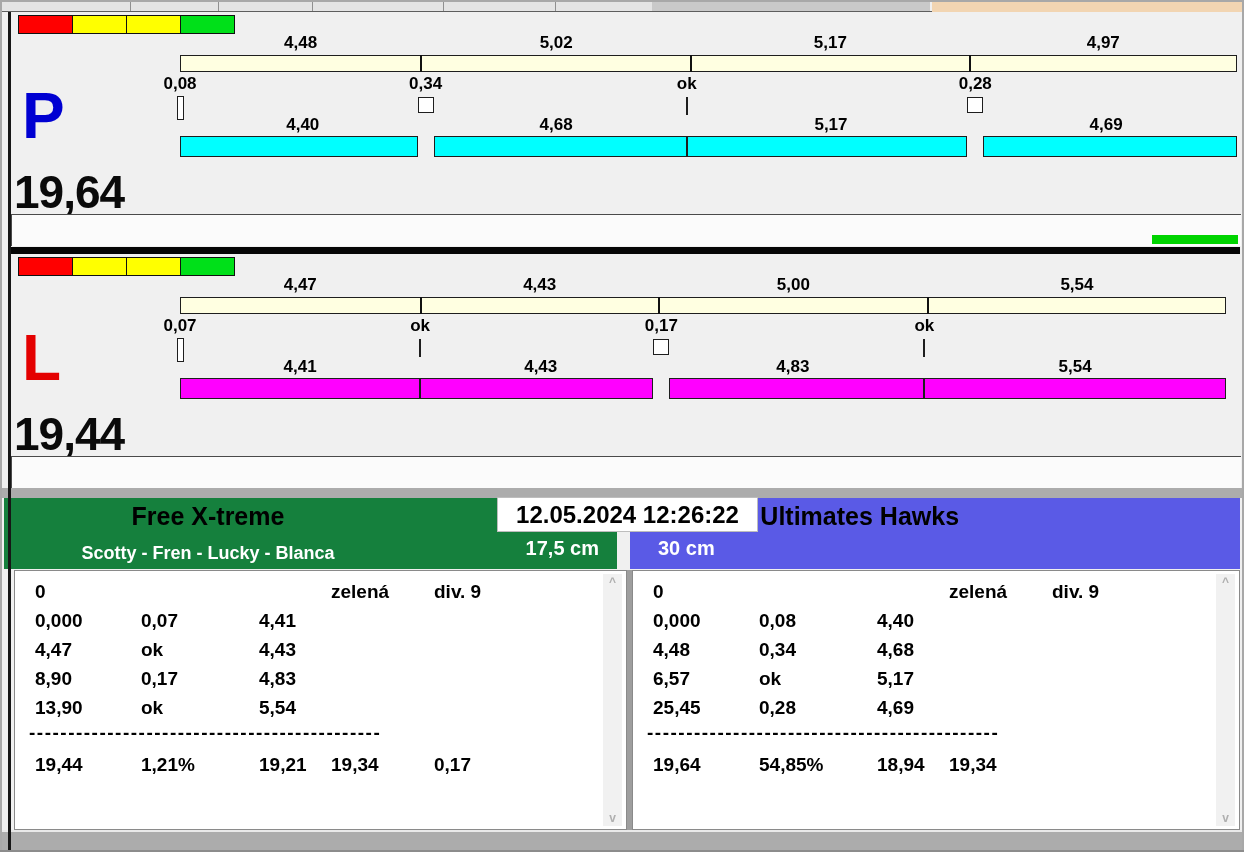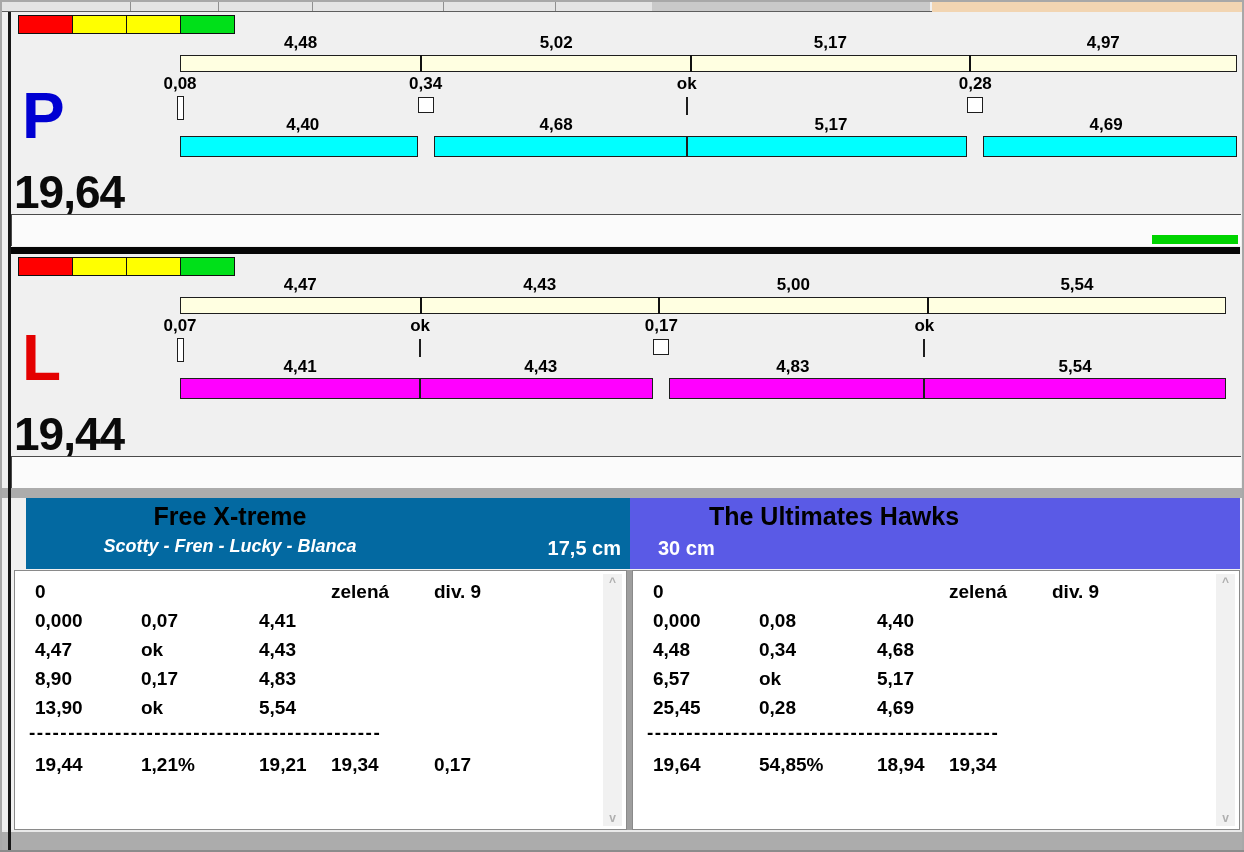--- a/index.html
+++ b/index.html
@@ -33,21 +33,21 @@
   .marker-ok{width:2px;height:18px;background:#1E1E1E;}
   .aseg{height:19px;border:1px solid #1E1E1E;}
   .wstrip{left:11px;width:1229px;height:31px;background:#FBFBFB;border-top:1px solid #4A4A4A;border-left:1px solid #4A4A4A;}
   .greenbar{right:3px;bottom:2px;width:86px;height:9px;}
   .blackdiv{left:10px;top:247px;width:1230px;height:7px;background:#050505;}
   .grayband{left:0;top:488px;width:1244px;height:10px;background:#ACACAC;}
   
   .hdr{top:498px;height:71px;}
   .hdr-center{position:absolute;left:0;top:0;width:408px;text-align:center;}
   .team-name{font-size:25px;color:#000;margin-top:4px;}
-  .team-members{font-size:18px;color:#FFF;margin-top:5px;font-style:italic;}
+  .team-members{font-size:18px;color:#FFF;margin-top:12px;}
   .team-height{position:absolute;top:39px;font-size:20px;color:#FFF;white-space:nowrap;}
   .dtbox{left:497px;top:497px;width:261px;height:35px;background:#FFF;border:1px solid #BDBDBD;
          font-size:24px;text-align:center;line-height:34px;box-sizing:border-box;}
   
   .tpanel{top:570px;height:260px;background:#FFF;border:1px solid #8A8A8A;box-sizing:border-box;}
   .panel-gap{left:627px;top:570px;width:5px;height:260px;background:#9E9E9E;}
   .trow{position:absolute;left:14px;right:34px;height:24px;}
   .tcell{position:absolute;font-size:19px;white-space:nowrap;}
   .tdivider{position:absolute;font-size:19px;letter-spacing:1.5px;white-space:nowrap;overflow:hidden;width:380px;}
   .vscroll{position:absolute;top:3px;bottom:3px;right:4px;width:19px;background:#F1F1F1;}
@@ -140,33 +140,34 @@
       <div class="aseg" style="position: absolute; left: 420.128px; top: 124px; width: 231.217px; background: rgb(255, 0, 255);"></div>
       <div class="lbl" style="position: absolute; left: 792.844px; top: 103px;">4,83</div>
       <div class="aseg" style="position: absolute; left: 669.345px; top: 124px; width: 252.997px; background: rgb(255, 0, 255);"></div>
       <div class="lbl" style="position: absolute; left: 1075.17px; top: 103px;">5,54</div>
       <div class="aseg" style="position: absolute; left: 924.343px; top: 124px; width: 299.657px; background: rgb(255, 0, 255);"></div>
       <div class="wstrip" style="position: absolute; top: 202px;"></div>
     </div>
 
   <div class="abs grayband"></div>
 
-  <div class="abs hdr" id="hdr-0" style="left: 26px; width: 613px; background: #0369a1;">
+  <div class="abs hdr" id="hdr-0" style="left: 4px; width: 613px; background: #15803d;">
     <div class="hdr-center">
       <div class="team-name">Free X-treme</div>
       <div class="team-members">Scotty - Fren - Lucky - Blanca</div>
     </div>
     <div class="team-height" style="right:18px;">17,5 cm</div>
   </div>
   <div class="abs hdr" id="hdr-1" style="left: 630px; width: 610px; background: rgb(90, 90, 230);">
     <div class="hdr-center">
       <div class="team-name">The Ultimates Hawks</div>
     </div>
     <div class="team-height" style="left:28px;">30 cm</div>
   </div>
+  <div class="abs dtbox">12.05.2024 12:26:22</div>
 
   <div class="abs tpanel" id="tbl-0" style="left:14px;width:613px;">
     <div class="vscroll">
       <div class="chev chev-up">^</div>
       <div class="chev chev-down">v</div>
     </div>
   <div class="trow" style="position: absolute; top: 10px;">
         <div class="tcell" style="position: absolute; left: 6px;">0</div>
         <div class="tcell" style="position: absolute; left: 302px;">zelená</div>
         <div class="tcell" style="position: absolute; left: 405px;">div. 9</div>

